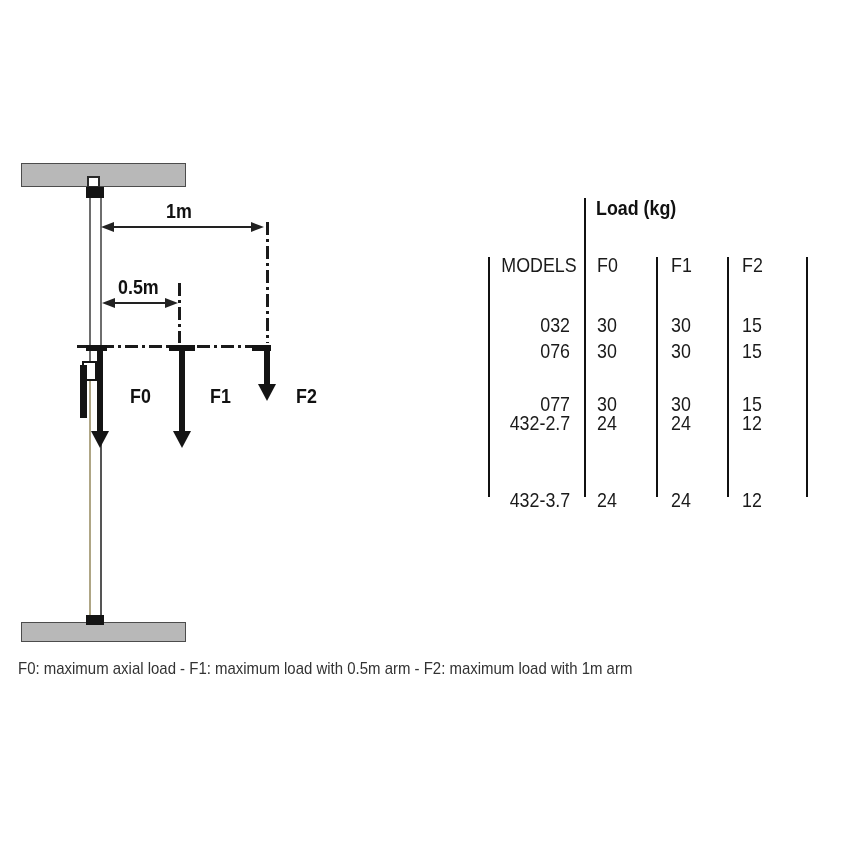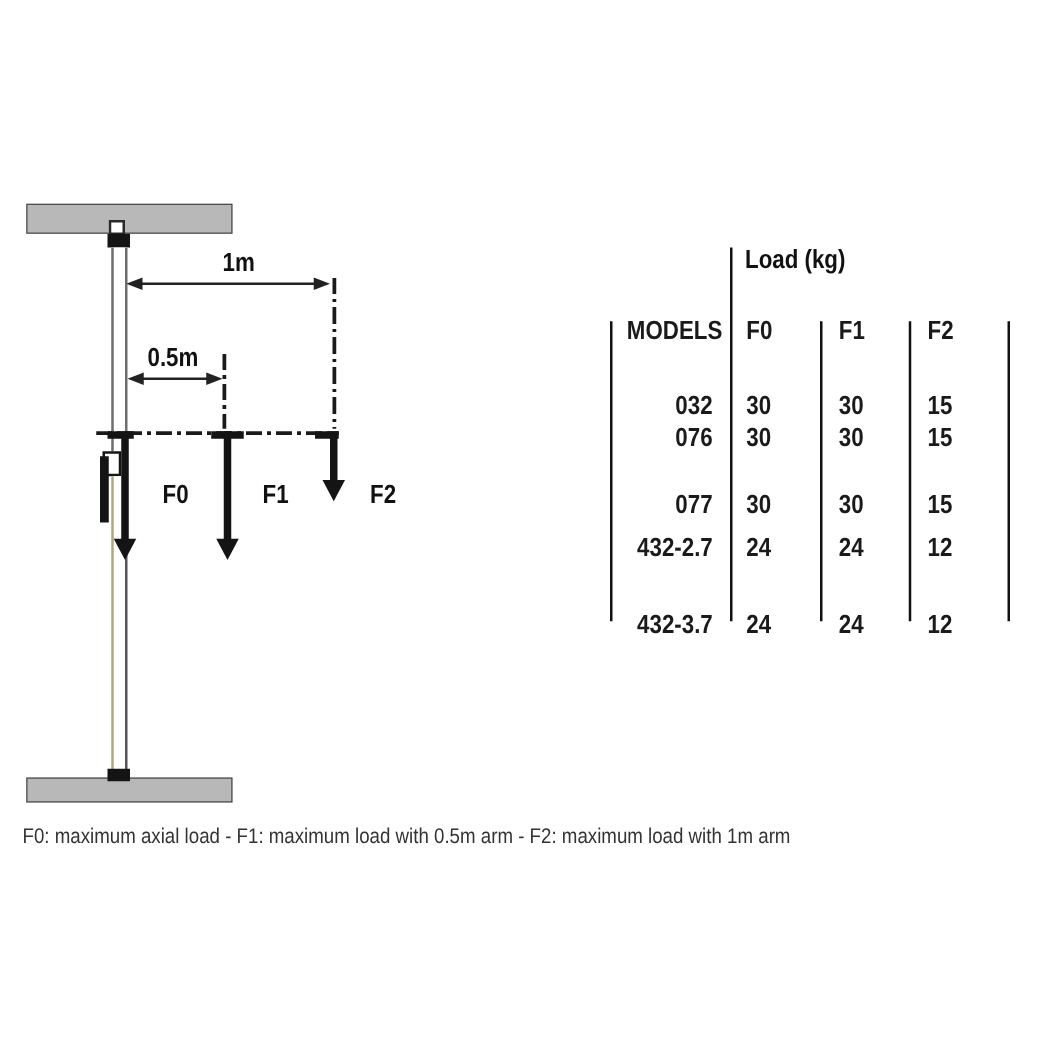--- a/index.html
+++ b/index.html
@@ -28,21 +28,21 @@
   .fcap   { position:absolute; height:6px; background:#141414; }
   .fhead  { position:absolute; width:0; height:0;
     border-left:9px solid transparent; border-right:9px solid transparent; border-top:17px solid #141414; }
   
   .t  { position:absolute; font-weight:bold; font-size:21px; line-height:22px; white-space:nowrap; color:#111111; }
   .cond  { transform:scaleX(0.85); transform-origin:0 50%; display:inline-block; }
   .condr { transform:scaleX(0.85); transform-origin:100% 50%; display:inline-block; }
   
   .vline { position:absolute; width:2px; background:#111111; }
   .trow { position:absolute; left:488px; width:322px; height:22px; }
-  .trow .cell { position:absolute; top:0; font-weight:bold; font-size:21px; line-height:22px; white-space:nowrap; }
+  .trow .cell { position:absolute; top:0; font-weight:normal; font-size:21px; line-height:22px; white-space:nowrap; }
   .trow .model { left:0; width:82px; text-align:right; }
   .trow .c0 { left:109px; } .trow .c1 { left:183px; } .trow .c2 { left:254px; }
   
   .caption { position:absolute; left:18px; top:658px; font-size:17px; line-height:22px;
     color:#333333; white-space:nowrap; transform:scaleX(0.88); transform-origin:0 50%; }
 </style>
 </head>
 <body>
 
 <div id="canvas">
@@ -52,21 +52,21 @@
 
   <div class="pole" style="left:87px; top:176px; width:13px; height:12px; border:2px solid #2a2a2a;"></div>
   <div class="abs black" style="left:86px; top:187px; width:18px; height:11px;"></div>
 
   <div class="pole" style="left:89px; top:198px; width:13px; height:164px; border-left:2px solid #6e6e6e; border-right:2px solid #6e6e6e;"></div>
 
   <div class="ddv" style="left:266px; top:222px; height:121px;"></div>
   <div class="ddv" style="left:178px; top:283px; height:60px;"></div>
   <div class="ddh" style="left:77px; top:345px; width:194px;"></div>
 
-  <span class="t" style="left:178px; top:200px;"><span class="cond">1m</span></span>
+  <span class="t" style="left:166px; top:200px;"><span class="cond">1m</span></span>
   <div class="tri left" style="left:101px; top:222px;"></div>
   <div class="dline" style="left:112px; top:226px; width:140px;"></div>
   <div class="tri right" style="left:251px; top:222px;"></div>
 
   <span class="t" style="left:118px; top:276px;"><span class="cond">0.5m</span></span>
   <div class="tri left" style="left:102px; top:298px;"></div>
   <div class="dline" style="left:113px; top:302px; width:54px;"></div>
   <div class="tri right" style="left:165px; top:298px;"></div>
 
   <div class="pole" style="left:82px; top:361px; width:15px; height:20px; border:2px solid #151515;"></div>
@@ -117,21 +117,21 @@
     <span class="cell c0"><span class="cond">30</span></span>
     <span class="cell c1"><span class="cond">30</span></span>
     <span class="cell c2"><span class="cond">15</span></span>
   </div>
   <div class="trow" style="top:393px;">
     <span class="cell model"><span class="condr">077</span></span>
     <span class="cell c0"><span class="cond">30</span></span>
     <span class="cell c1"><span class="cond">30</span></span>
     <span class="cell c2"><span class="cond">15</span></span>
   </div>
-  <div class="trow" style="top:428px;">
+  <div class="trow" style="top:412px;">
     <span class="cell model"><span class="condr">432-2.7</span></span>
     <span class="cell c0"><span class="cond">24</span></span>
     <span class="cell c1"><span class="cond">24</span></span>
     <span class="cell c2"><span class="cond">12</span></span>
   </div>
   <div class="trow" style="top:489px;">
     <span class="cell model"><span class="condr">432-3.7</span></span>
     <span class="cell c0"><span class="cond">24</span></span>
     <span class="cell c1"><span class="cond">24</span></span>
     <span class="cell c2"><span class="cond">12</span></span>

